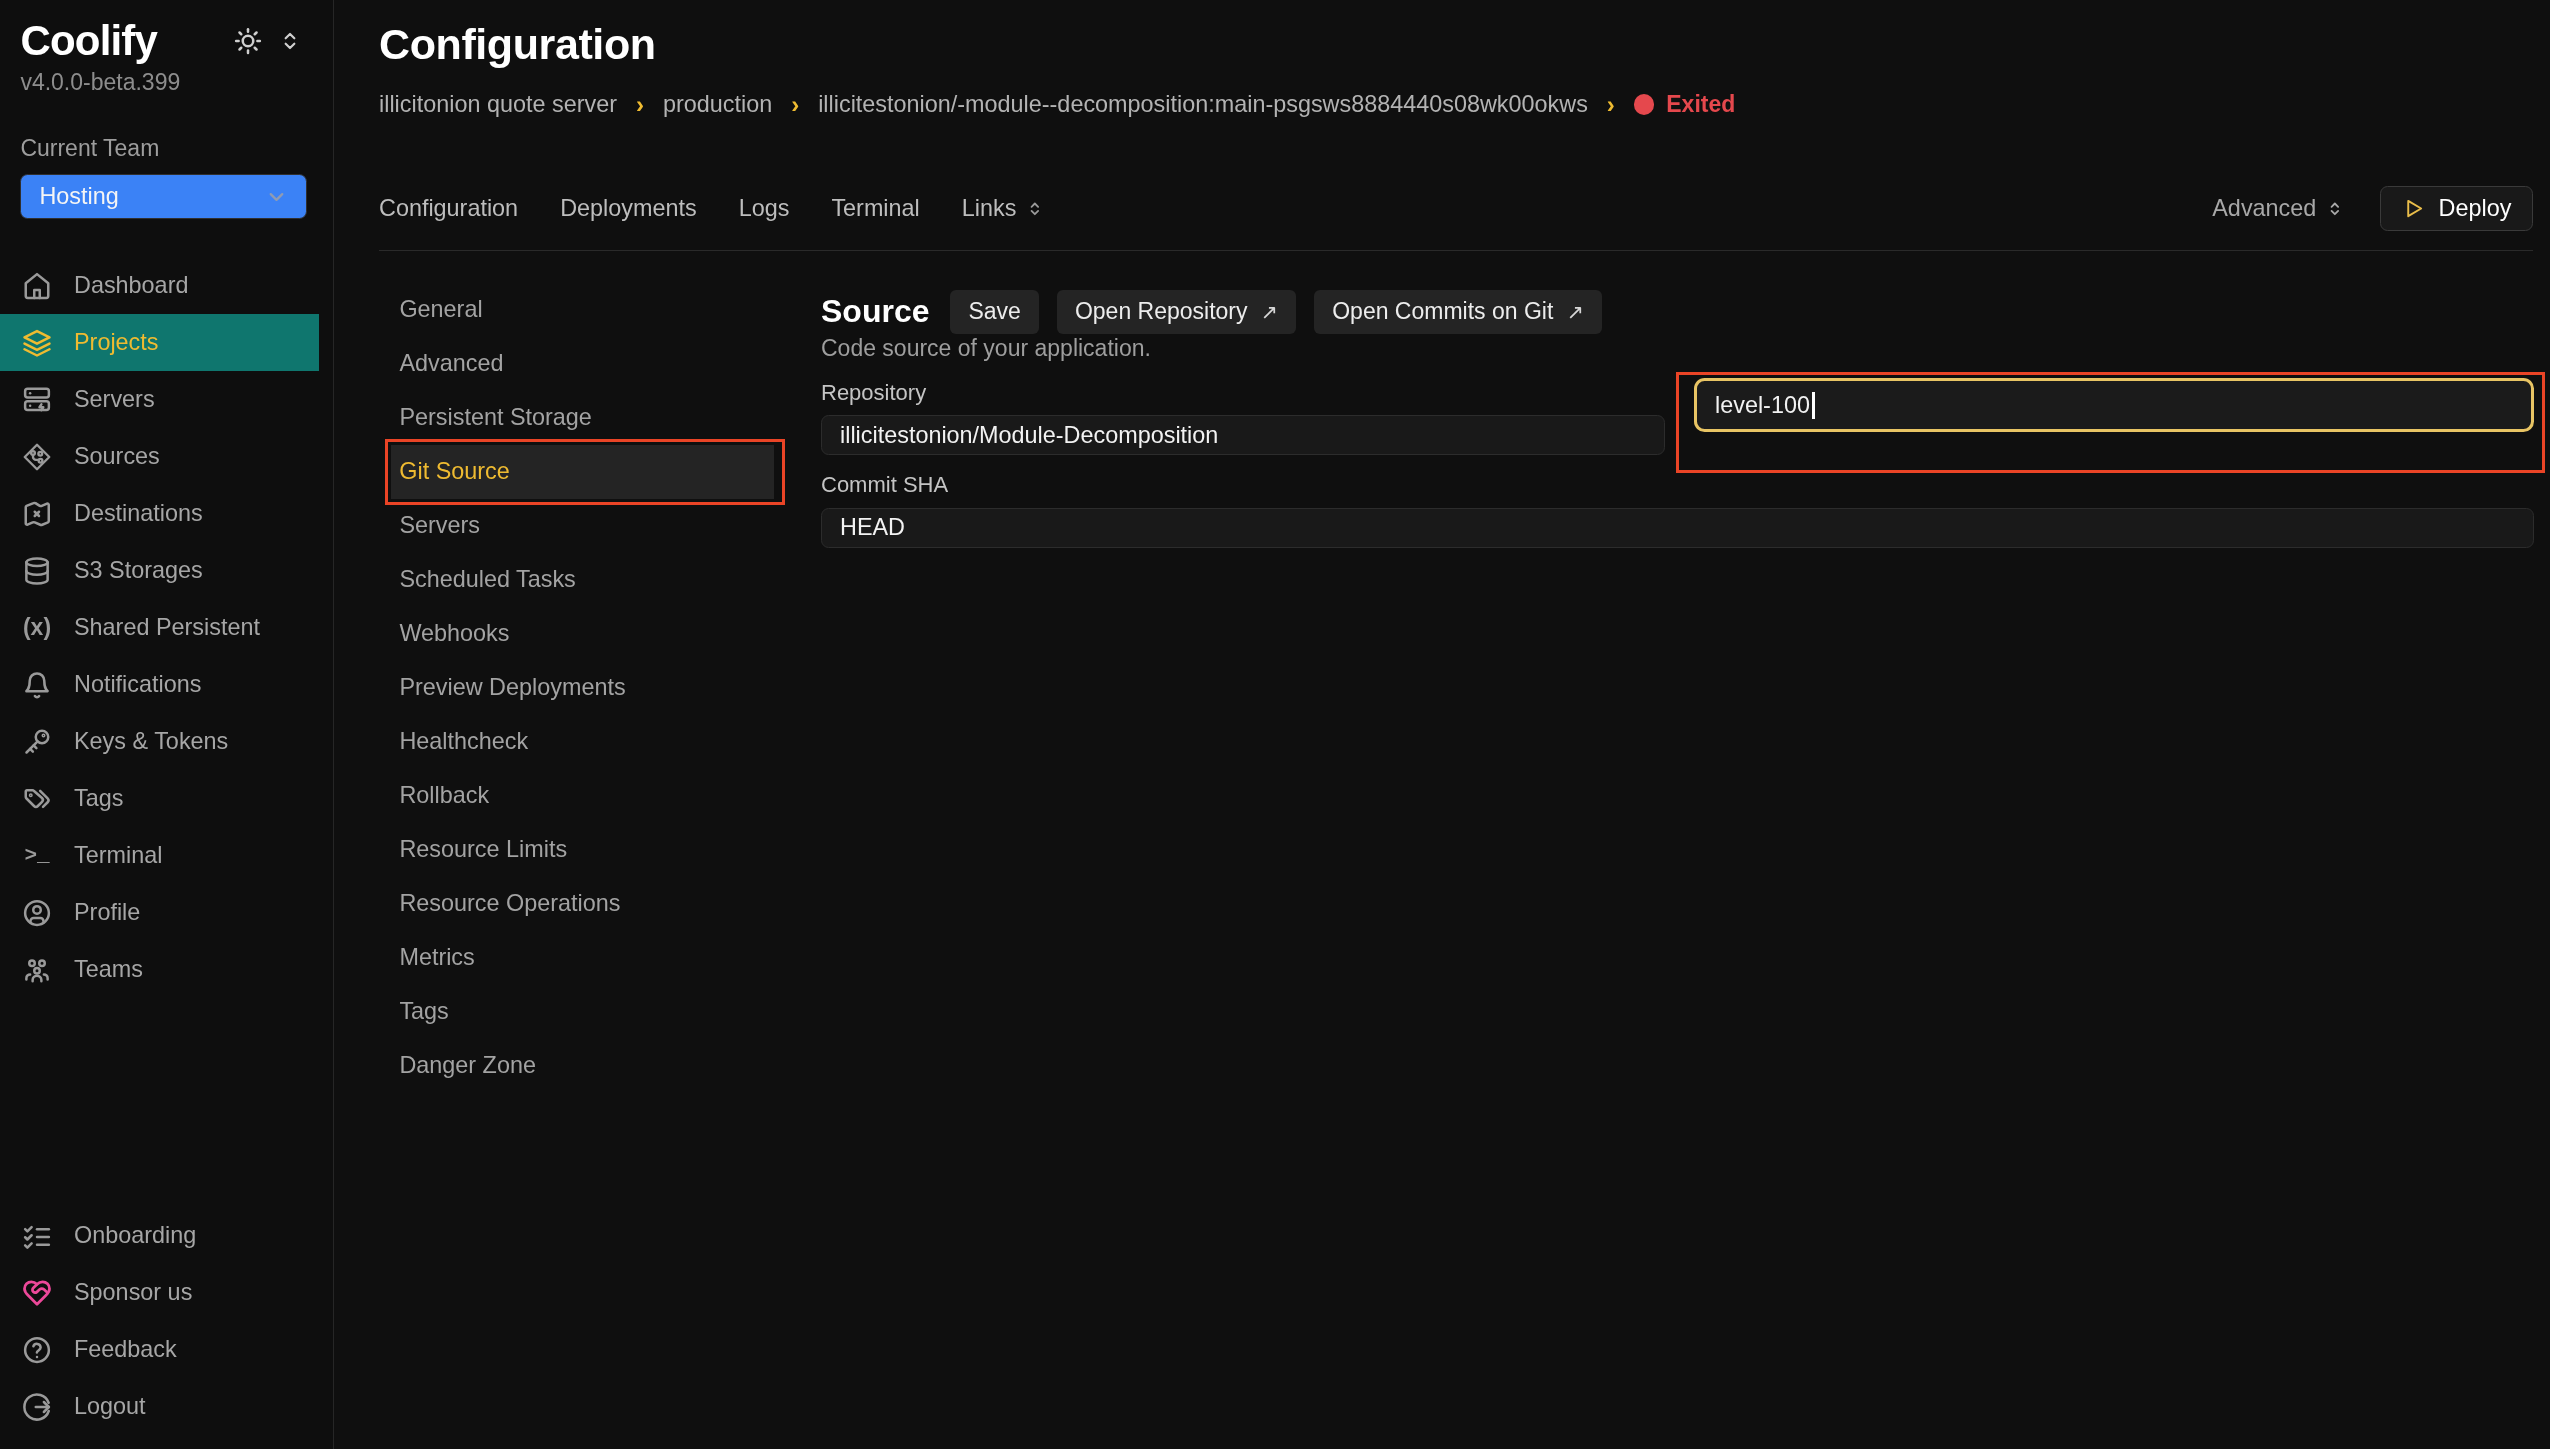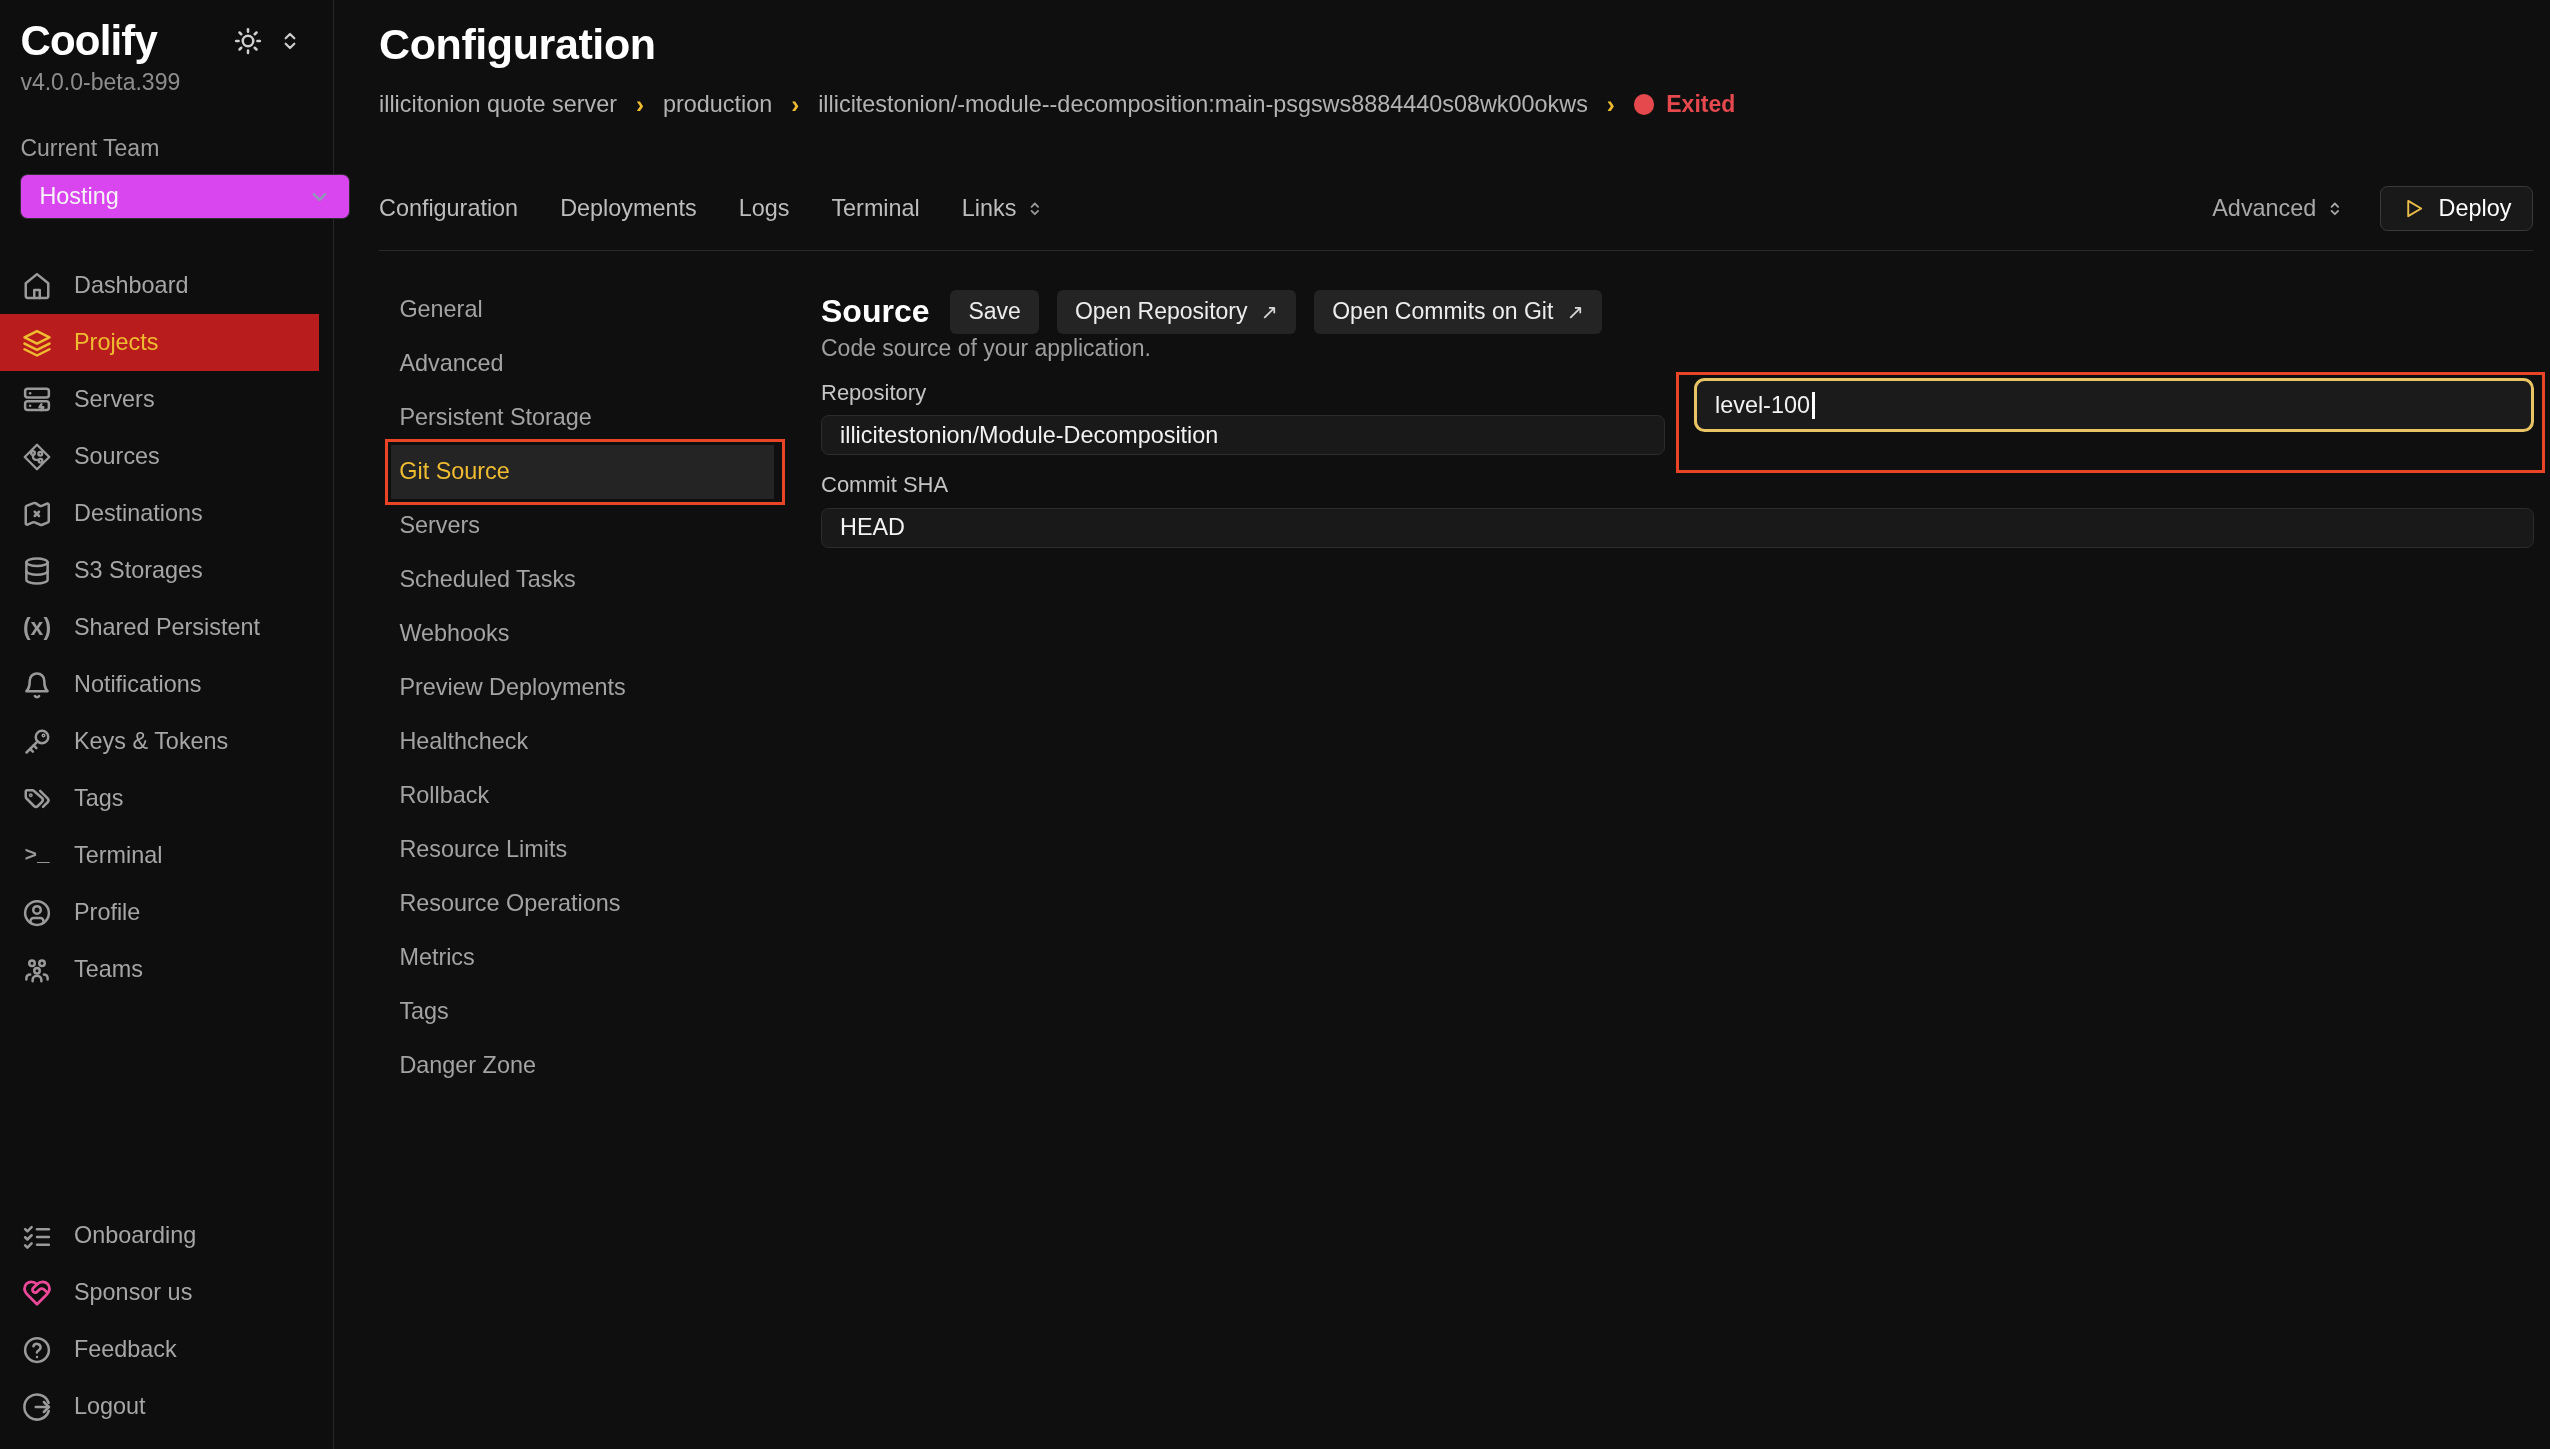--- a/index.html
+++ b/index.html
@@ -10,30 +10,30 @@
   
   .sidebar { position:absolute; left:0; top:0; bottom:0; width:334px;
     background:#0e0e0e; border-right:1.5px solid #262626; }
   .brand-row { display:flex; align-items:flex-start; padding:16.6px 30px 0 20.4px; }
   .brand-name { font-size:42px; font-weight:700; color:#ffffff; letter-spacing:-0.8px; line-height:1.15; }
   .brand-version { font-size:23px; color:#8d8d8d; margin-top:4.5px; }
   .theme-controls { margin-left:auto; display:flex; align-items:center; gap:13.6px; margin-top:9px; color:#cfcfcf; }
   .icon { display:flex; align-items:center; justify-content:center; }
   .team { margin:39px 20.4px 0 20.4px; }
   .team-label { font-size:23px; color:#9d9d9d; }
-  .team-select { margin-top:12px; width:330px; height:45px; background:#d946ef;
+  .team-select { margin-top:12px; width:287px; height:45px; background:#3b82f6;
     border:1.5px solid #2f2f2f; border-radius:7.6px; display:flex; align-items:center;
     padding:0 18px; font-size:23.4px; color:#f5f5f5; cursor:pointer; }
   .team-select .chev { margin-left:auto; color:#8f9bb3; }
 
   .side-nav { margin-top:38px; }
   .side-item { display:flex; align-items:center; height:57px; padding-left:21px; gap:21px;
     font-size:23.4px; color:#a6a6a6; cursor:pointer; }
   .side-item .icon { width:32px; height:32px; color:#9a9a9a; }
-  .side-item.active { background:#b91c1c; color:#efbb31; margin-right:13.6px; }
+  .side-item.active { background:#0f766e; color:#efbb31; margin-right:13.6px; }
   .side-item.active .icon { color:#efbb31; }
   .side-item .txt-icon { width:32px; text-align:center; font-weight:700; font-size:23px; color:#9a9a9a; }
   .side-item .mono { font-family:"Liberation Mono","DejaVu Sans Mono",monospace; font-size:21px; }
   .side-item.sponsor .icon { color:#ec4899; }
   .side-footer { position:absolute; bottom:13.6px; left:0; right:0; }
 
   
   .main { position:absolute; left:336px; top:0; right:0; bottom:0; padding:0 16.6px 0 43px; }
   .page-title { margin-top:19.7px; font-size:43px; font-weight:700; color:#ffffff;
     letter-spacing:-0.4px; line-height:48px; }

